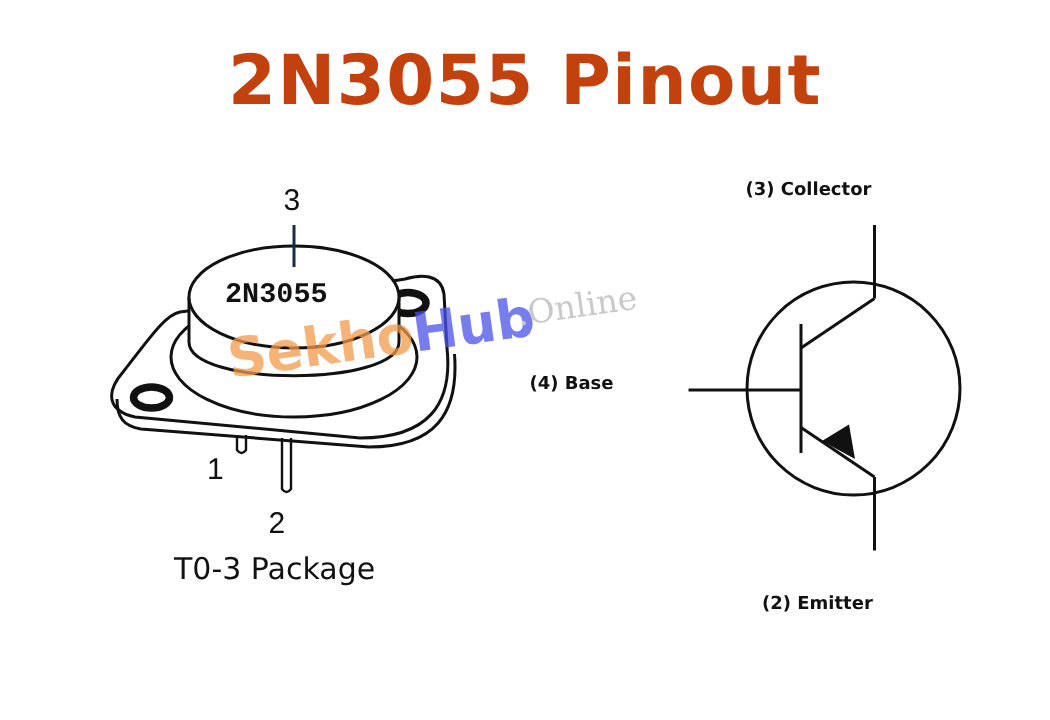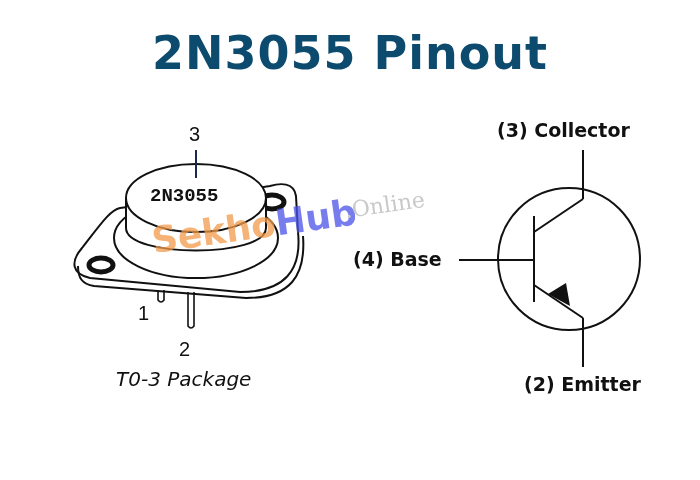--- a/index.html
+++ b/index.html
@@ -1,23 +1,23 @@
 <!DOCTYPE html>
 <html><head>
   <meta charset="utf-8">
   <style>
     html, body { margin: 0; padding: 0; background: #ffffff; }
     body { width: 700px; height: 480px; position: relative; overflow: hidden;
            font-family: "DejaVu Sans", sans-serif; }
     .title { position: absolute; left: 0; top: 26px; width: 700px; text-align: center;
              font-family: "DejaVu Sans", sans-serif; font-weight: bold; font-size: 46px;
-             color: #0c4a6e; letter-spacing: 1px; margin: 0; }
+             color: #c2410c; letter-spacing: 1px; margin: 0; }
     svg.diagram { position: absolute; left: 0; top: 0; width: 700px; height: 480px; }
     .lbl { position: absolute; font-family: "DejaVu Sans", sans-serif; color: #111; white-space: nowrap; }
-    .lbl.bold { font-weight: bold; font-size: 19px; }
+    .lbl.bold { font-weight: bold; font-size: 12px; }
     .pin-num { font-family: "Liberation Sans", sans-serif; font-size: 20px; }
     .pkg-label { font-family: "DejaVu Sans", sans-serif; font-size: 20px; }
     .chip-text { font-family: Liberation Mono, monospace; font-weight: bold; font-size: 19px; }
     .wm1 { position: absolute; left: 152px; top: 220px; font-family: "DejaVu Sans", sans-serif;
            font-weight: bold; font-size: 36px; transform: rotate(-8deg); transform-origin: left center;
            opacity: 0.75; white-space: nowrap; }
     .wm1 .s1 { color: #f39a4a; }
     .wm1 .s2 { color: #4b52e8; }
     .wm2 { position: absolute; left: 345px; top: 198px; font-family: "DejaVu Serif", serif;
            font-size: 22px; color: #c9c9c9; transform: rotate(-8deg); transform-origin: left center;
@@ -63,17 +63,17 @@
 
 <div class="wm1">
   <span class="s1">Sekho</span><span class="s2">Hub</span>
 </div>
 <div class="wm2">.Online</div>
 
 <div class="lbl pin-num" style="left:189px; top:123px;">3</div>
 <div class="lbl chip-text" style="left:150px; top:185px;">2N3055</div>
 <div class="lbl pin-num" style="left:138px; top:302px;">1</div>
 <div class="lbl pin-num" style="left:179px; top:338px;">2</div>
-<div class="lbl pkg-label" style="left:116px; top:367px;font-style:italic;">T0-3 Package</div>
+<div class="lbl pkg-label" style="left:116px; top:367px;">T0-3 Package</div>
 
 <div class="lbl bold" style="left:497px; top:119px;">(3) Collector</div>
 <div class="lbl bold" style="left:353px; top:248px;">(4) Base</div>
-<div class="lbl bold" style="left:508px; top:373px;margin-left:16px;">(2) Emitter</div>
+<div class="lbl bold" style="left:508px; top:395px;">(2) Emitter</div>
 
 </body></html>

